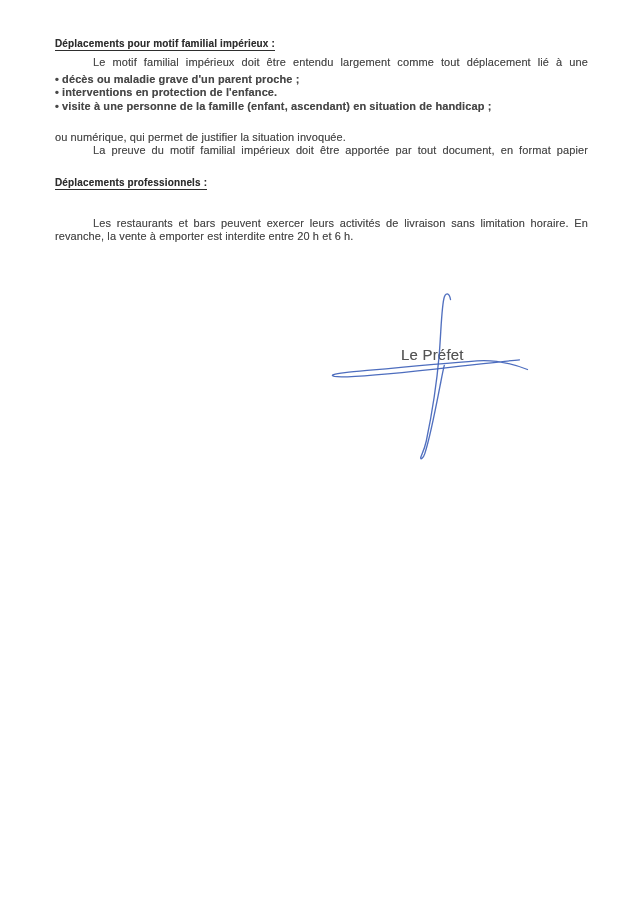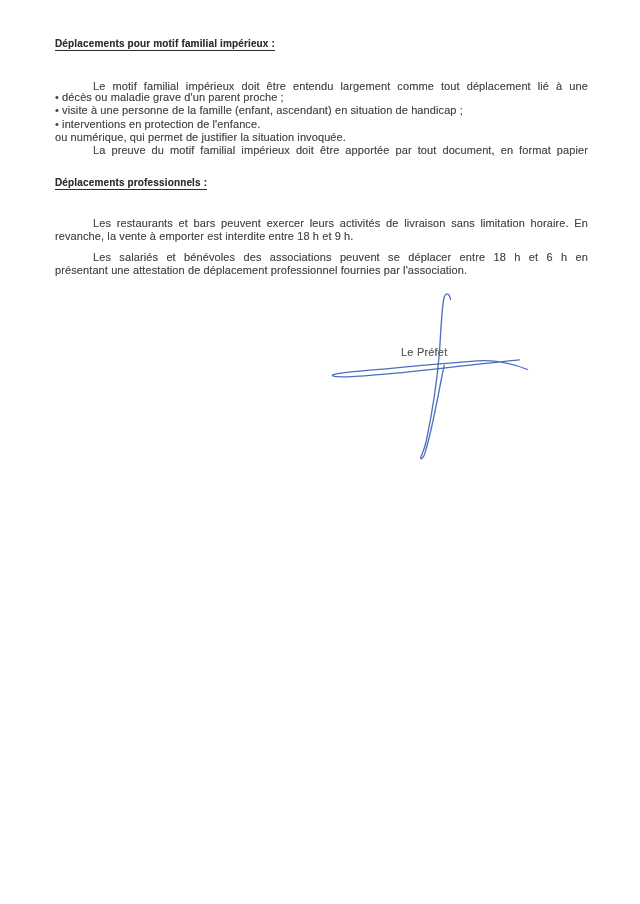--- a/index.html
+++ b/index.html
@@ -36,21 +36,21 @@
     text-align: justify;
     text-align-last: justify;
     -moz-text-align-last: justify;
   }
   .line.indent { text-indent: 38px; }
   .bullet { display: block; }
   .sig-label {
     position: absolute;
     left: 401px;
     top: 346px;
-    font-size: 11px;
+    font-size: 15px;
     color: #545454;
     letter-spacing: 0.2px;
     text-shadow: 0 0 0.4px rgba(90,90,90,0.5);
   }
   .sig-svg {
     position: absolute;
     left: 320px;
     top: 283px;
     width: 230px;
     height: 185px;
@@ -59,48 +59,44 @@
 </style>
 </head>
 <body>
 
 <div class="page">
 
   <div class="block heading" style="top:37px;">
     <span class="u">Déplacements pour motif familial impérieux :</span>
   </div>
 
-  <div class="block" style="top:80px;">
+  <div class="block" style="top:56px;">
     <span class="line just indent">Le motif familial impérieux doit être entendu largement comme tout déplacement lié à une</span>
   </div>
 
-  <div class="block" style="top:91px;">
+  <div class="block" style="top:73px;font-weight:bold;">
     <span class="bullet">• décès ou maladie grave d'un parent proche ;</span>
+    <span class="bullet">• interventions en protection de l'enfance.</span>
     <span class="bullet">• visite à une personne de la famille (enfant, ascendant) en situation de handicap ;</span>
-    <span class="bullet">• interventions en protection de l'enfance.</span>
   </div>
 
   <div class="block" style="top:131px;">
     <span class="line">ou numérique, qui permet de justifier la situation invoquée.</span>
     <span class="line just indent">La preuve du motif familial impérieux doit être apportée par tout document, en format papier</span>
   </div>
 
   <div class="block heading" style="top:176px;">
     <span class="u">Déplacements professionnels :</span>
   </div>
 
   <div class="block" style="top:217px;">
     <span class="line just indent">Les restaurants et bars peuvent exercer leurs activités de livraison sans limitation horaire. En</span>
-    <span class="line">revanche, la vente à emporter est interdite entre 18 h et 9 h.</span>
+    <span class="line">revanche, la vente à emporter est interdite entre 20 h et 6 h.</span>
   </div>
 
-  <div class="block" style="top:251px;">
-    <span class="line just indent">Les salariés et bénévoles des associations peuvent se déplacer entre 18 h et 6 h en</span>
-    <span class="line">présentant une attestation de déplacement professionnel fournies par l'association.</span>
-  </div>
 
   <div class="sig-label">Le Préfet</div>
 
   <svg class="sig-svg" viewBox="320 283 230 185" xmlns="http://www.w3.org/2000/svg">
 
     <path d="M 527.5 369.5
              C 512 363.5 494 359.5 477 360.8
              C 438 363.5 378 369.5 345 372.6
              C 333.5 373.9 329.5 375.3 334.5 376.4
              C 347 378.6 398 373 439 368.6

